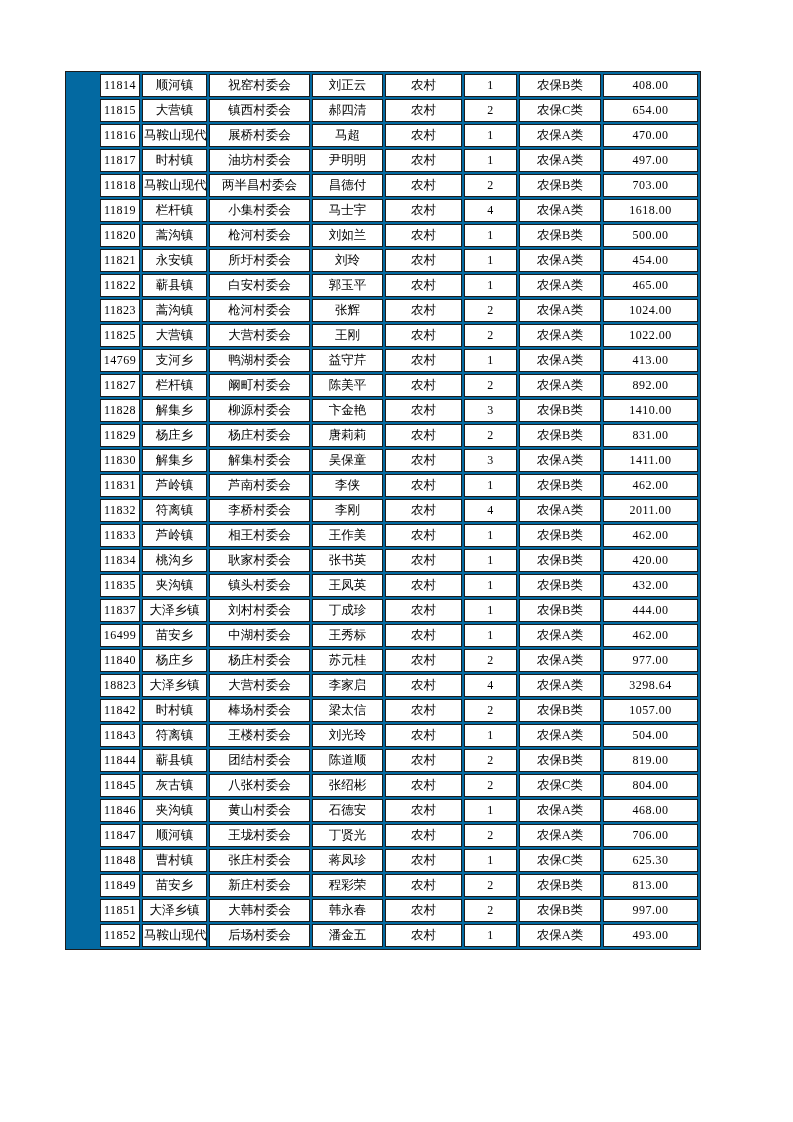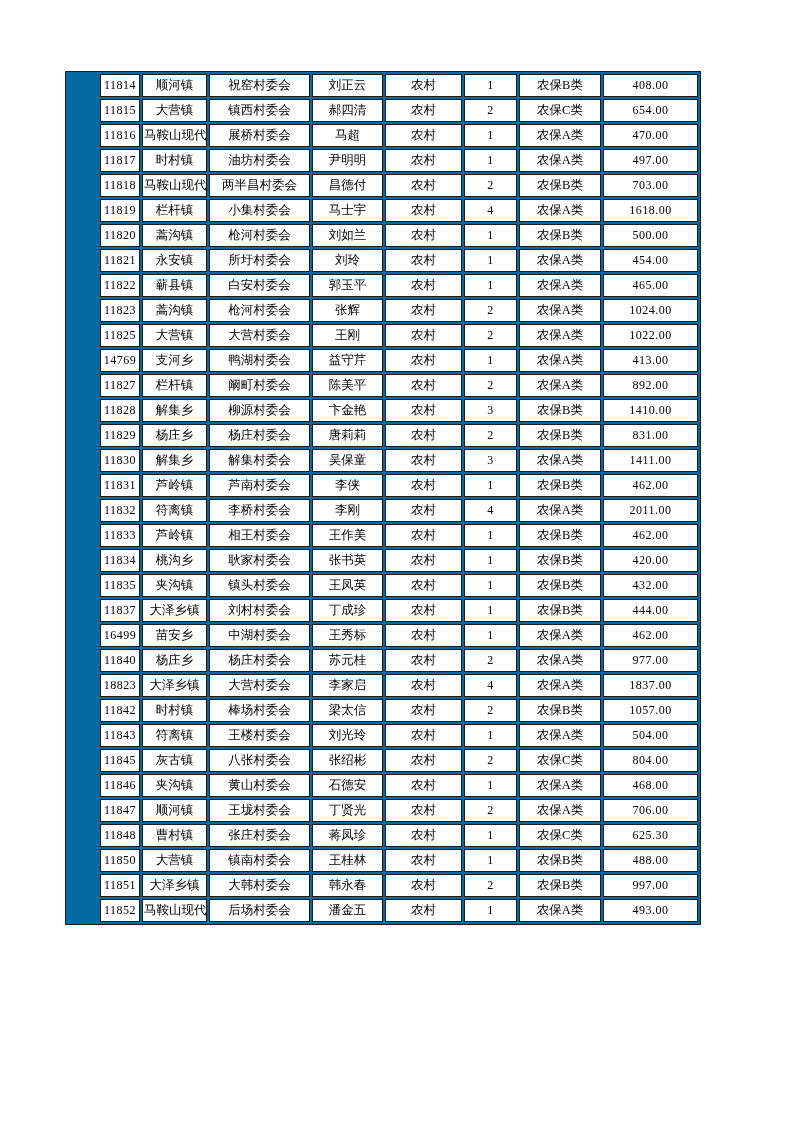--- a/index.html
+++ b/index.html
@@ -311,21 +311,21 @@
           <td class="num">977.00</td>
         </tr>
         <tr>
           <td class="num">18823</td>
           <td>大泽乡镇</td>
           <td>大营村委会</td>
           <td>李家启</td>
           <td>农村</td>
           <td class="num">4</td>
           <td>农保A类</td>
-          <td class="num">1837.00</td>
+          <td class="num">3298.64</td>
         </tr>
         <tr>
           <td class="num">11842</td>
           <td>时村镇</td>
           <td>棒场村委会</td>
           <td>梁太信</td>
           <td>农村</td>
           <td class="num">2</td>
           <td>农保B类</td>
           <td class="num">1057.00</td>
@@ -334,20 +334,30 @@
           <td class="num">11843</td>
           <td>符离镇</td>
           <td>王楼村委会</td>
           <td>刘光玲</td>
           <td>农村</td>
           <td class="num">1</td>
           <td>农保A类</td>
           <td class="num">504.00</td>
         </tr>
         <tr>
+          <td class="num">11844</td>
+          <td>蕲县镇</td>
+          <td>团结村委会</td>
+          <td>陈道顺</td>
+          <td>农村</td>
+          <td class="num">2</td>
+          <td>农保B类</td>
+          <td class="num">819.00</td>
+        </tr>
+        <tr>
           <td class="num">11845</td>
           <td>灰古镇</td>
           <td>八张村委会</td>
           <td>张绍彬</td>
           <td>农村</td>
           <td class="num">2</td>
           <td>农保C类</td>
           <td class="num">804.00</td>
         </tr>
         <tr>
@@ -374,28 +384,28 @@
           <td class="num">11848</td>
           <td>曹村镇</td>
           <td>张庄村委会</td>
           <td>蒋凤珍</td>
           <td>农村</td>
           <td class="num">1</td>
           <td>农保C类</td>
           <td class="num">625.30</td>
         </tr>
         <tr>
-          <td class="num">11850</td>
-          <td>大营镇</td>
-          <td>镇南村委会</td>
-          <td>王桂林</td>
-          <td>农村</td>
-          <td class="num">1</td>
-          <td>农保B类</td>
-          <td class="num">488.00</td>
+          <td class="num">11849</td>
+          <td>苗安乡</td>
+          <td>新庄村委会</td>
+          <td>程彩荣</td>
+          <td>农村</td>
+          <td class="num">2</td>
+          <td>农保B类</td>
+          <td class="num">813.00</td>
         </tr>
         <tr>
           <td class="num">11851</td>
           <td>大泽乡镇</td>
           <td>大韩村委会</td>
           <td>韩永春</td>
           <td>农村</td>
           <td class="num">2</td>
           <td>农保B类</td>
           <td class="num">997.00</td>

